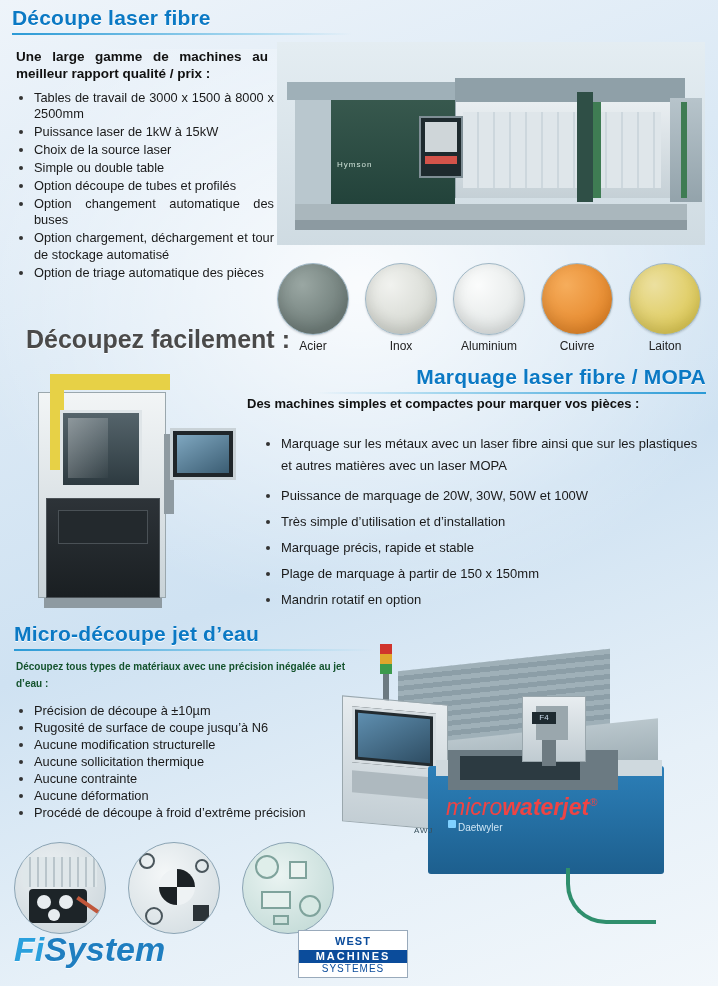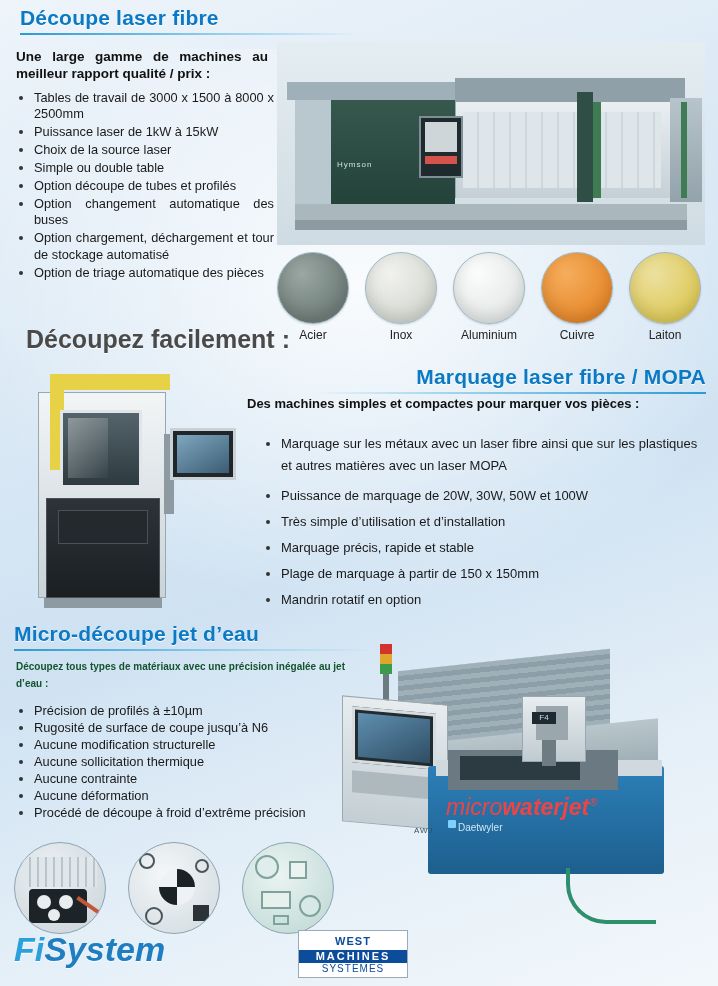--- a/index.html
+++ b/index.html
@@ -30,21 +30,21 @@
     letter-spacing: 0.2px;
     text-shadow: 0 1px 0 rgba(255,255,255,0.9);
   }
   .rule {
     height: 2px;
     background: linear-gradient(to right, #2b9ad6, #a8d8ef 70%, rgba(168,216,239,0));
     margin-top: 3px;
   }
 
   
-  #sec-laser-title { position: absolute; left: 20px; top: 6px; width: 340px; }
+  #sec-laser-title { position: absolute; left: 12px; top: 6px; width: 340px; }
   #laser-intro {
     position: absolute; left: 16px; top: 48px; width: 252px;
     font-size: 13.5px; line-height: 17px; font-weight: bold; color: #111;
     text-align: justify;
   }
   #laser-list {
     position: absolute; left: 16px; top: 90px; width: 258px;
     font-size: 12.8px; line-height: 16.4px;
   }
   #laser-list ul { margin: 0; padding-left: 18px; }
@@ -53,21 +53,21 @@
   
   #laser-photo {
     position: absolute; left: 277px; top: 42px; width: 428px; height: 203px;
     background: linear-gradient(#dfe9ef, #c9d7de);
     overflow: hidden;
   }
   .mc-body { position: absolute; background: #cfd8dd; }
   .mc-dark { background: #2f4f46; }
 
   
-  .mat-row { position: absolute; left: 276px; top: 252px; width: 430px; height: 100px; }
+  .mat-row { position: absolute; left: 276px; top: 263px; width: 430px; height: 100px; }
   .mat { position: absolute; width: 74px; text-align: center; }
   .mat .disc {
     width: 72px; height: 72px; border-radius: 50%;
     border: 1px solid #9fb6c4; margin: 0 auto;
     box-shadow: inset 0 -6px 14px rgba(0,0,0,0.12), 0 1px 2px rgba(0,0,0,0.15);
   }
   .mat .lbl { font-size: 12px; margin-top: 4px; color: #222; }
 
   
   #decoupez-facilement {
@@ -256,21 +256,21 @@
 
   <div id="sec-jet-title">
     <div class="sec-title">Micro-découpe jet d’eau</div>
     <div class="rule"></div>
   </div>
 
   <div id="jet-intro">Découpez tous types de matériaux avec une précision inégalée au jet d’eau :</div>
 
   <div id="jet-list">
     <ul>
-      <li>Précision de profilés à ±10µm</li>
+      <li>Précision de découpe à ±10µm</li>
       <li>Rugosité de surface de coupe jusqu’à N6</li>
       <li>Aucune modification structurelle</li>
       <li>Aucune sollicitation thermique</li>
       <li>Aucune contrainte</li>
       <li>Aucune déformation</li>
       <li>Procédé de découpe à froid d’extrême précision</li>
     </ul>
   </div>
 
   <div id="jet-photo">

